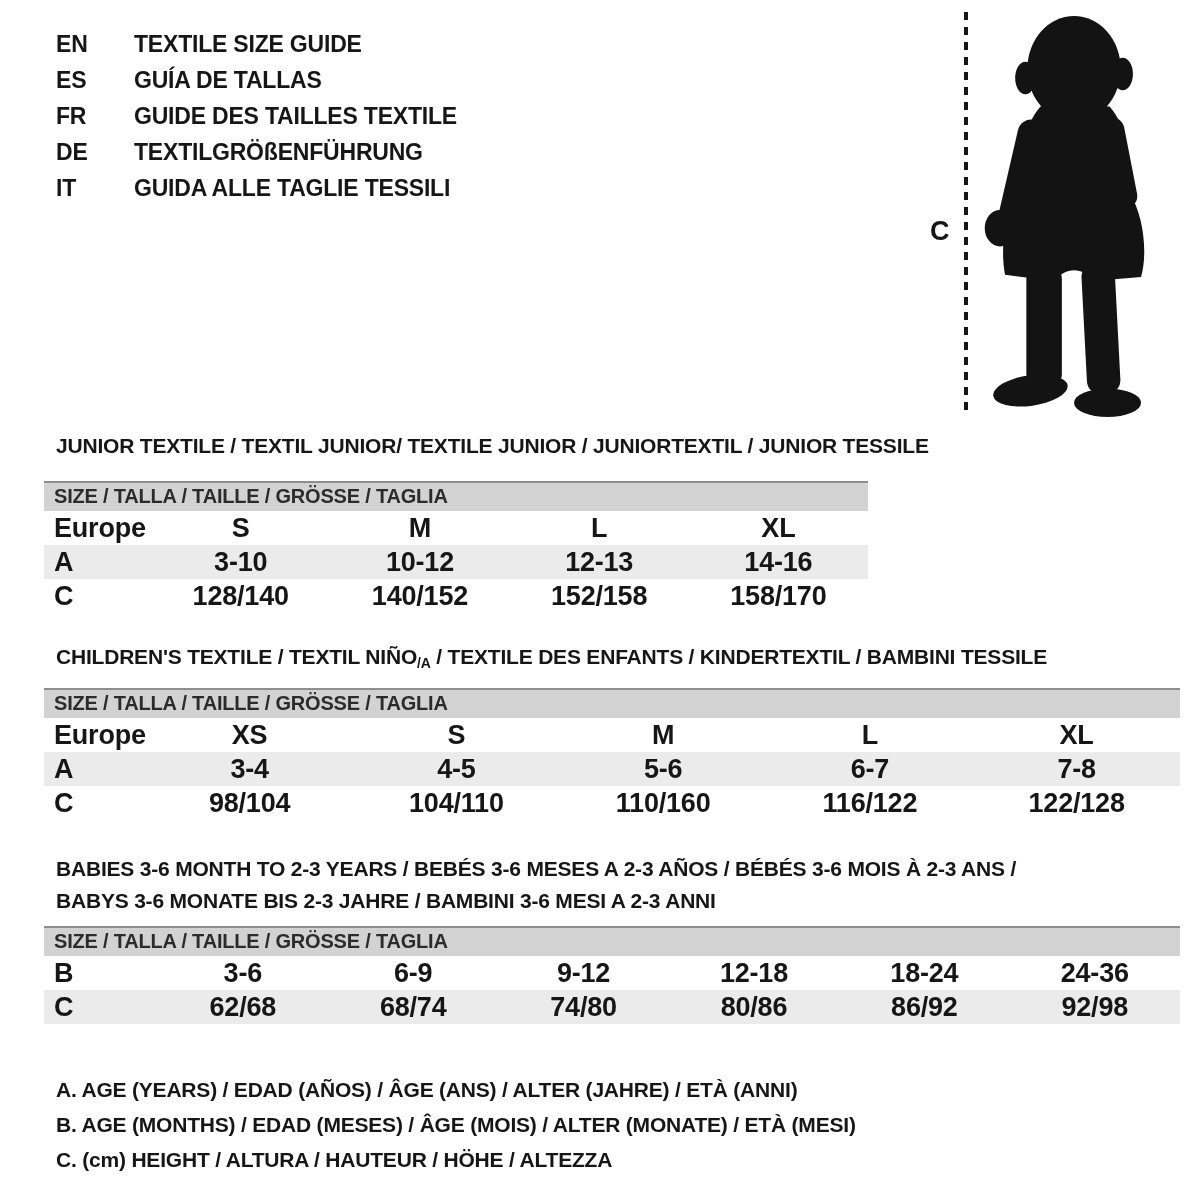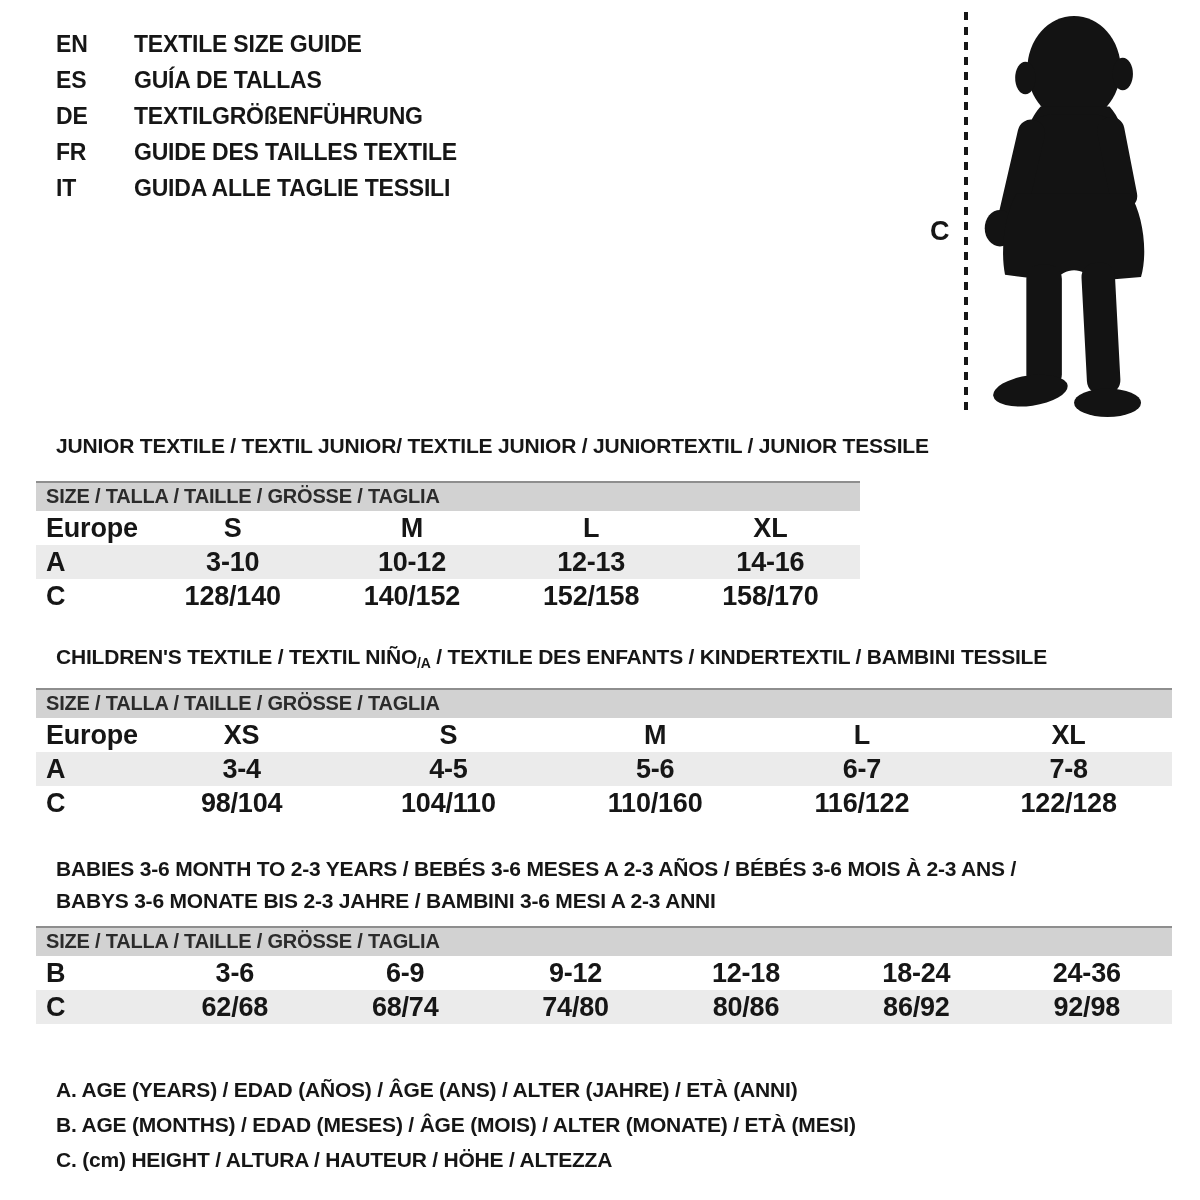--- a/index.html
+++ b/index.html
@@ -36,21 +36,21 @@
   }
   .baby-figure { position: absolute; left: 962px; top: 13px; width: 186px; height: 406px; }
 
   
   .section-title {
     position: absolute; left: 40px;
     font-size: 21px; line-height: 32px; white-space: nowrap;
   }
   .title-sub { font-size: 14px; vertical-align: -4px; }
 
-  .table-wrap { position: absolute; left: 20px; }
+  .table-wrap { position: absolute; left: 28px; }
   .size-bar {
     height: 30px;
     background: #d2d2d2;
     border-top: 2px solid #8e8e8e;
     font-size: 20px; line-height: 27px;
     padding-left: 10px;
     color: #2b2b2b;
   }
   table.size-table { width: 100%; border-collapse: collapse; table-layout: fixed; }
   table.size-table td {
@@ -77,26 +77,26 @@
   <div class="lang-block">
     <div class="lang-row">
       <span class="lang-code">EN</span>
       <span class="lang-label">TEXTILE SIZE GUIDE</span>
     </div>
     <div class="lang-row">
       <span class="lang-code">ES</span>
       <span class="lang-label">GUÍA DE TALLAS</span>
     </div>
     <div class="lang-row">
+      <span class="lang-code">FR</span>
+      <span class="lang-label">GUIDE DES TAILLES TEXTILE</span>
+    </div>
+    <div class="lang-row">
       <span class="lang-code">DE</span>
       <span class="lang-label">TEXTILGRÖßENFÜHRUNG</span>
-    </div>
-    <div class="lang-row">
-      <span class="lang-code">FR</span>
-      <span class="lang-label">GUIDE DES TAILLES TEXTILE</span>
     </div>
     <div class="lang-row">
       <span class="lang-code">IT</span>
       <span class="lang-label">GUIDA ALLE TAGLIE TESSILI</span>
     </div>
   </div>
 
   <div class="measure-line"></div>
   <div class="measure-label">C</div>
   <svg class="baby-figure" viewBox="0 0 180 400" xmlns="http://www.w3.org/2000/svg" aria-hidden="true">

